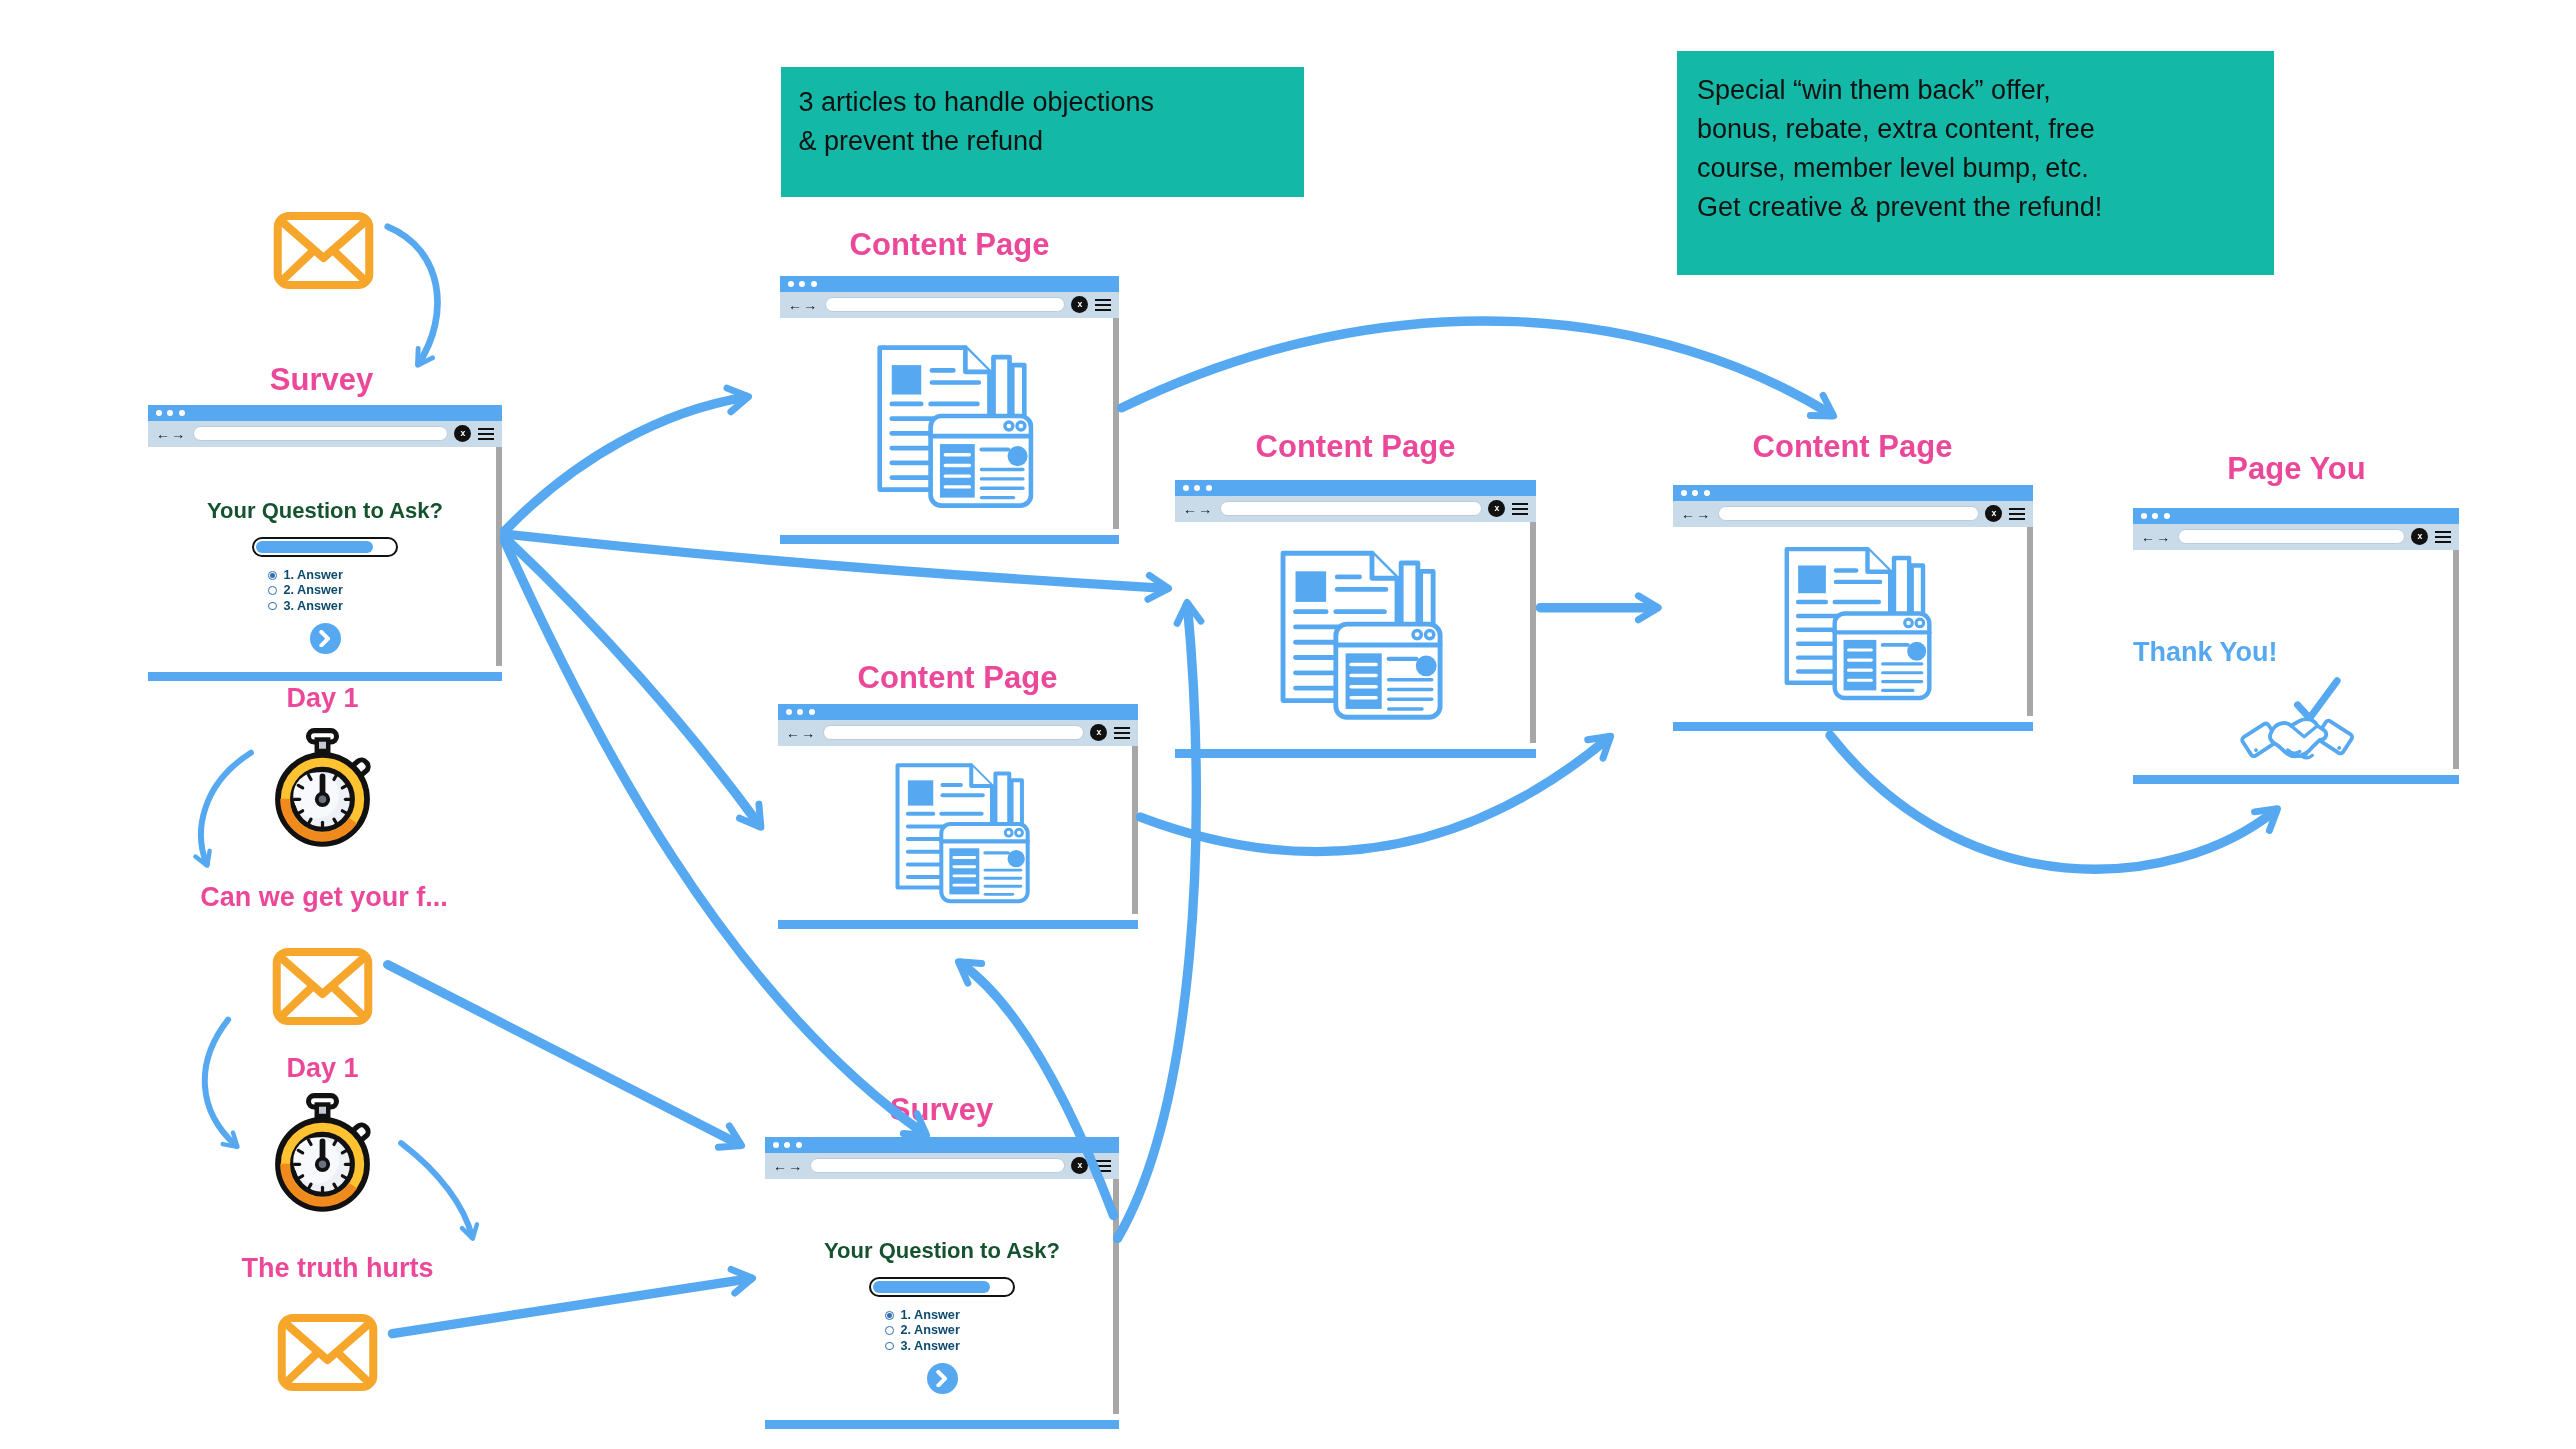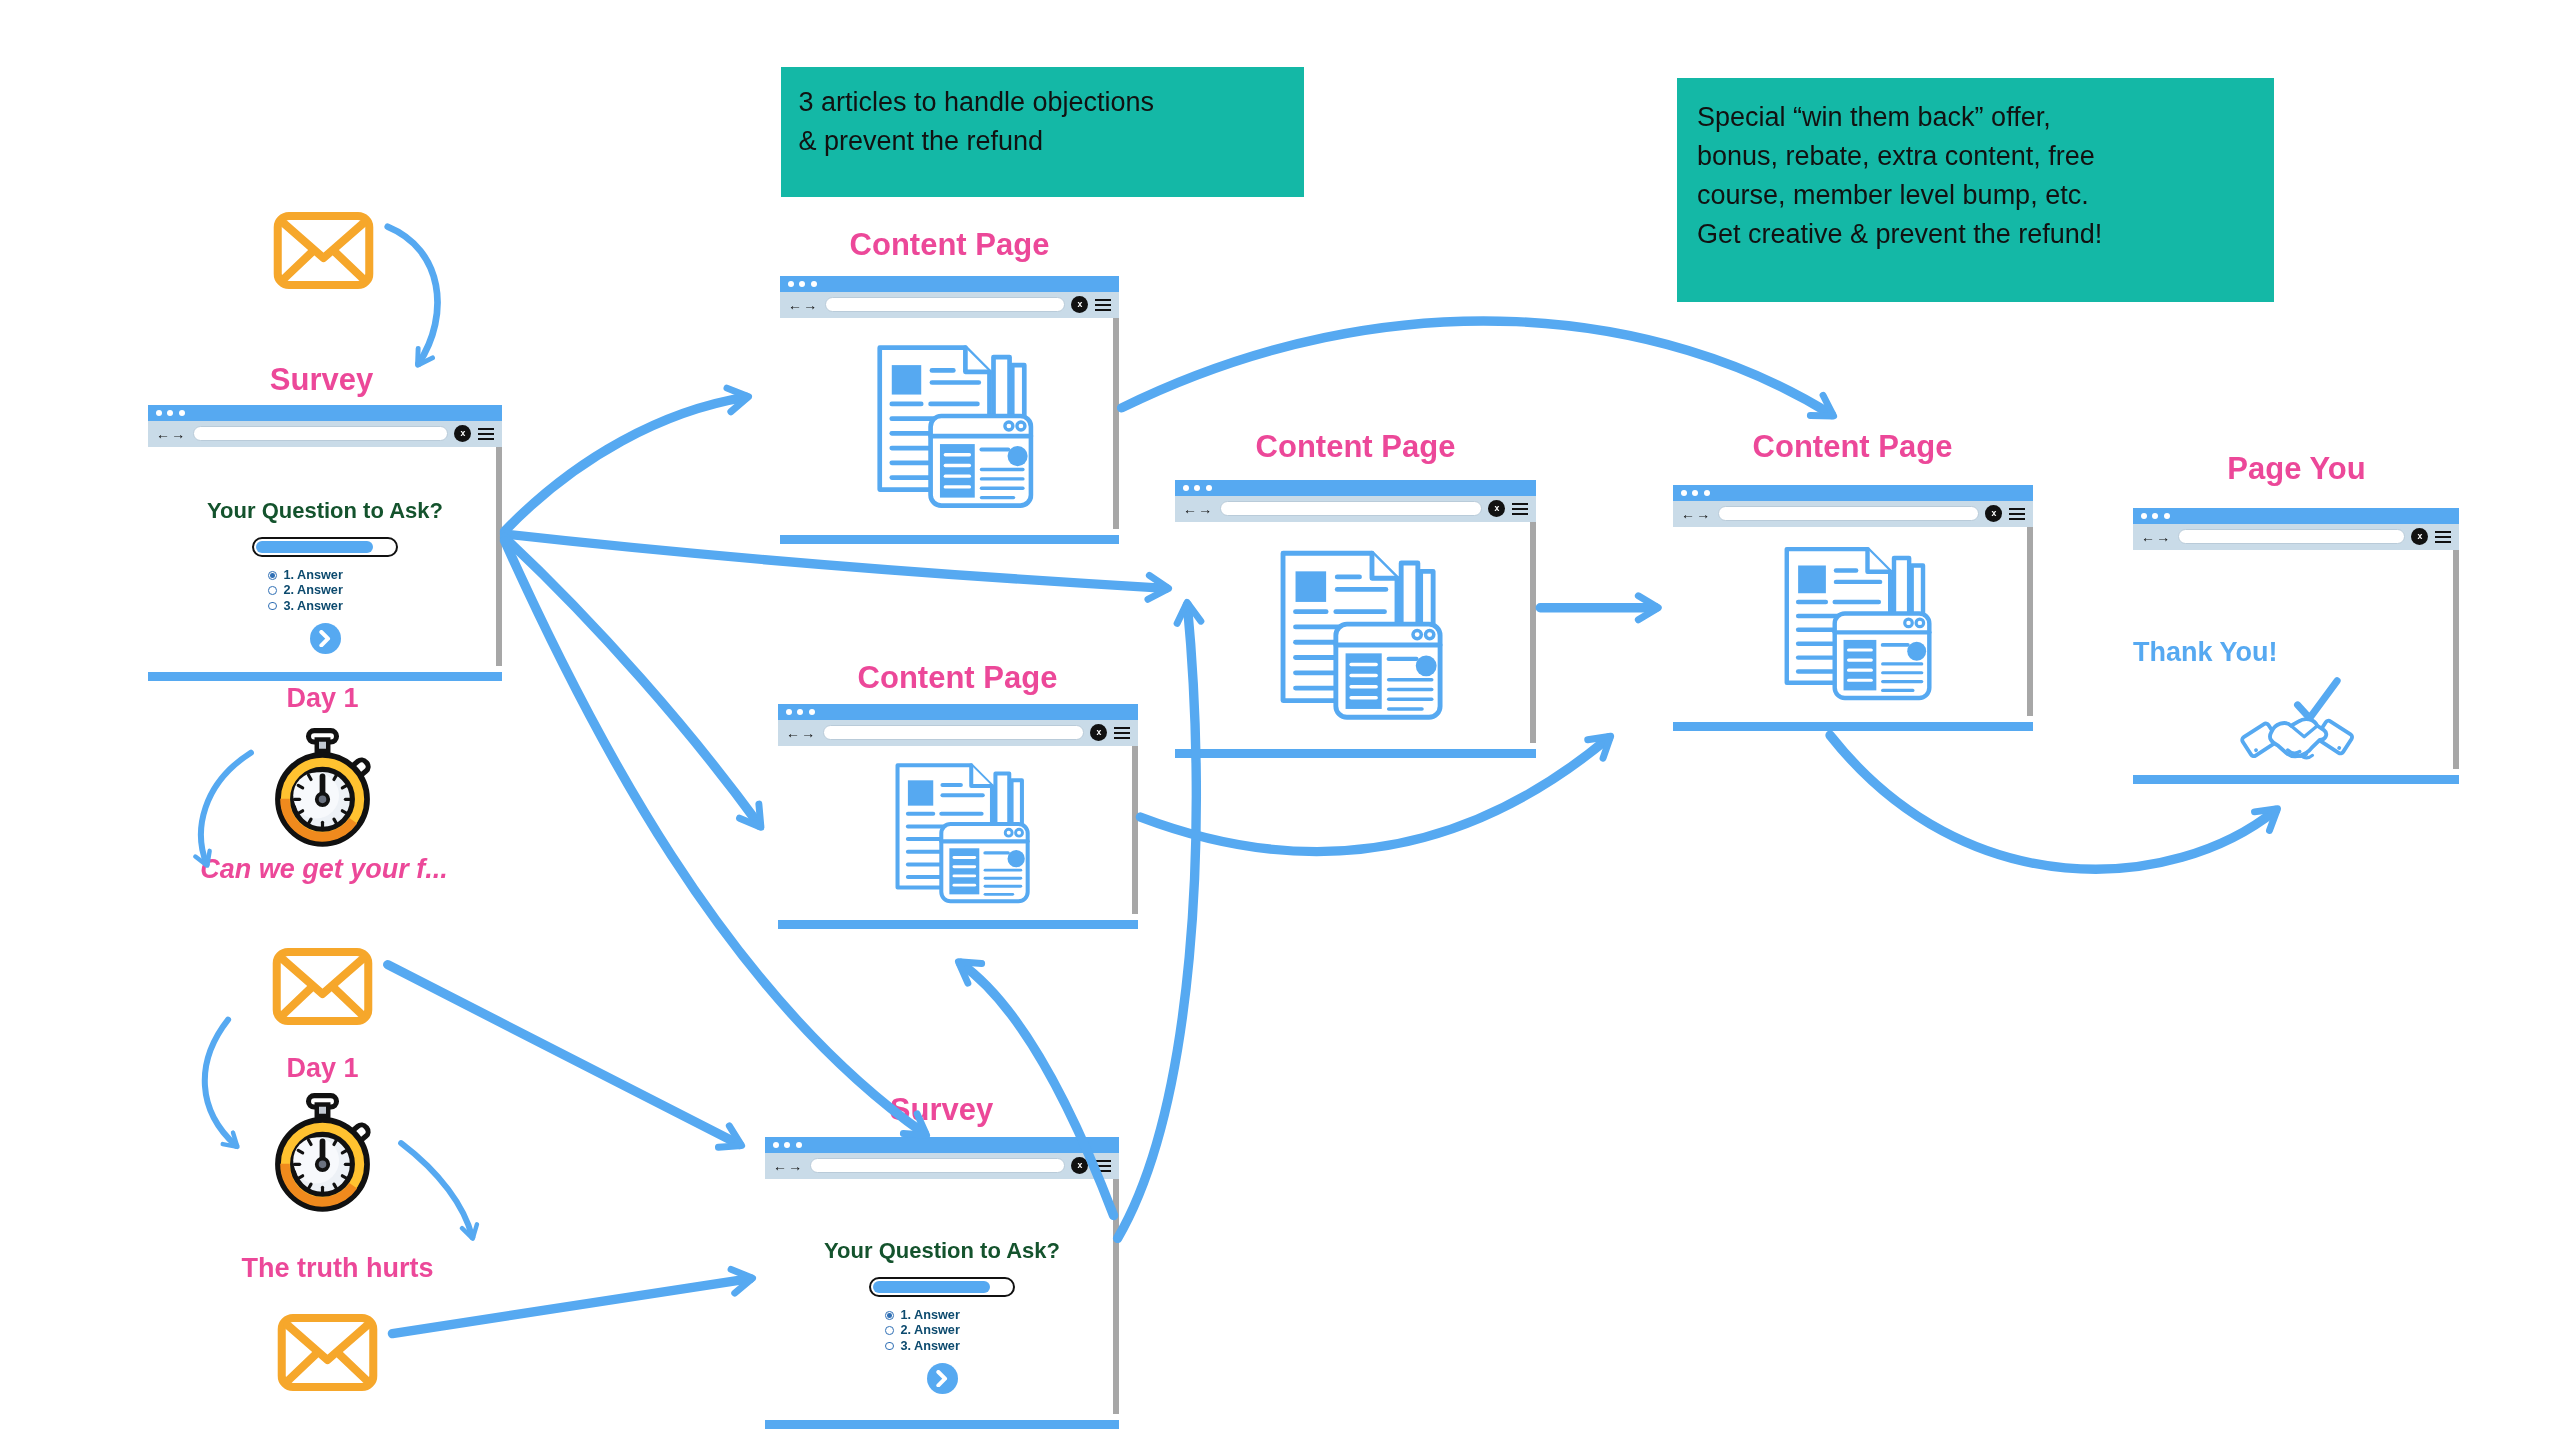--- a/index.html
+++ b/index.html
@@ -4,21 +4,21 @@
 <style>
   html,body{margin:0;padding:0;background:#fff;}
   #canvas{position:relative;width:2576px;height:1449px;background:#ffffff;overflow:hidden;
           font-family:"Liberation Sans",sans-serif;}
   .abs{position:absolute;}
 
   
   .callout{position:absolute;background:#14b8a6;color:#111;font-size:27px;line-height:1.45;
            font-weight:500;white-space:pre-line;z-index:10;}
   #callout1{left:781px;top:67px;width:523px;height:130px;padding:16px 6.7px 0 17.4px;box-sizing:border-box;}
-  #callout2{left:1677px;top:78px;width:597px;height:224px;padding:20px 6.7px 0 20px;box-sizing:border-box;}
+  #callout2{left:1677px;top:51px;width:597px;height:224px;padding:20px 6.7px 0 20px;box-sizing:border-box;}
 
   
   .blue-title{position:absolute;color:#ec4899;font-weight:700;text-align:center;z-index:10;}
   .t46{font-size:31px;} .t40{font-size:27px;}
 
   
   .bwin{position:absolute;z-index:10;display:flex;flex-direction:column;background:#fff;}
   .bw-titlebar{height:16px;background:#56A9F1;display:flex;align-items:center;padding-left:8px;gap:5.4px;flex:0 0 auto;}
   .bw-dot{width:6px;height:6px;border-radius:50%;background:#fff;}
   .bw-toolbar{height:25.5px;background:#C9DBE8;display:flex;align-items:center;padding:0 8px;gap:6.7px;flex:0 0 auto;}
@@ -161,21 +161,21 @@
 
   <svg class="abs" style="left:273px;top:211px;z-index:10" width="101" height="79" viewBox="0 0 150 118">
       <use href="#sym-envelope"></use>
     </svg>
   <div class="blue-title t46" style="left:221px;top:362px;width:201px;">Survey</div>
 
   <div class="blue-title t40" style="left:222px;top:683px;width:201px;">Day 1</div>
   <svg class="abs" style="left:262px;top:728px;z-index:10" width="121" height="135" viewBox="0 0 180 201">
       <use href="#sym-stopwatch"></use>
     </svg>
-  <div class="blue-title t40" style="left:123px;top:854px;width:402px;font-style:italic;">Can we get your f...</div>
+  <div class="blue-title t40" style="left:123px;top:882px;width:402px;">Can we get your f...</div>
   <svg class="abs" style="left:272px;top:947px;z-index:10" width="101" height="79" viewBox="0 0 150 118">
       <use href="#sym-envelope"></use>
     </svg>
 
   <div class="blue-title t40" style="left:222px;top:1053px;width:201px;">Day 1</div>
   <svg class="abs" style="left:262px;top:1093px;z-index:10" width="121" height="135" viewBox="0 0 180 201">
       <use href="#sym-stopwatch"></use>
     </svg>
   <div class="blue-title t40" style="left:170px;top:1253px;width:335px;">The truth hurts</div>
   <svg class="abs" style="left:277px;top:1313px;z-index:10" width="101" height="79" viewBox="0 0 150 118">

